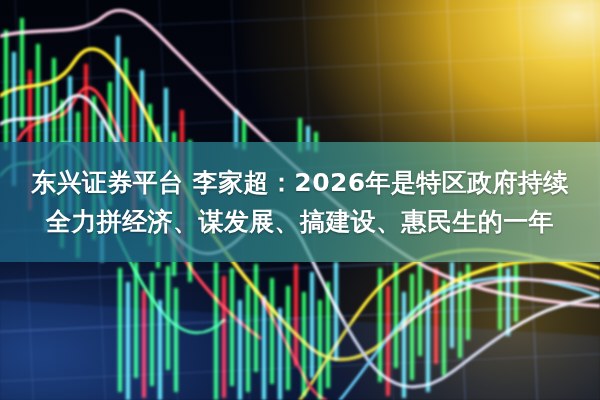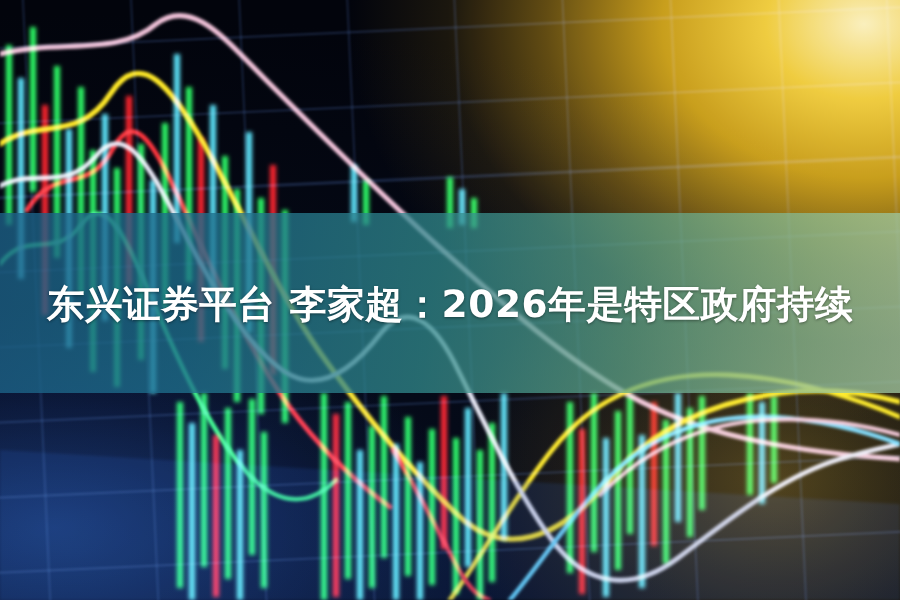--- a/index.html
+++ b/index.html
@@ -220,15 +220,16 @@
       <path d="M0,400 L0,300 L600,336 L600,400 Z" fill="rgba(30,70,170,0.18)" stroke="none"></path>
     </svg>
   </div>
 
   <div class="layer bg-glow-blue"></div>
   <div class="layer bg-glow-amber"></div>
   <div class="layer bg-glow-gold"></div>
 
   <div class="band">
     <div class="headline-line">东兴证券平台 李家超：2026年是特区政府持续</div>
+    <div class="headline-line">全力拼经济、谋发展、搞建设、惠民生的一年</div>
   </div>
 
 </div>
 
 </body></html>

